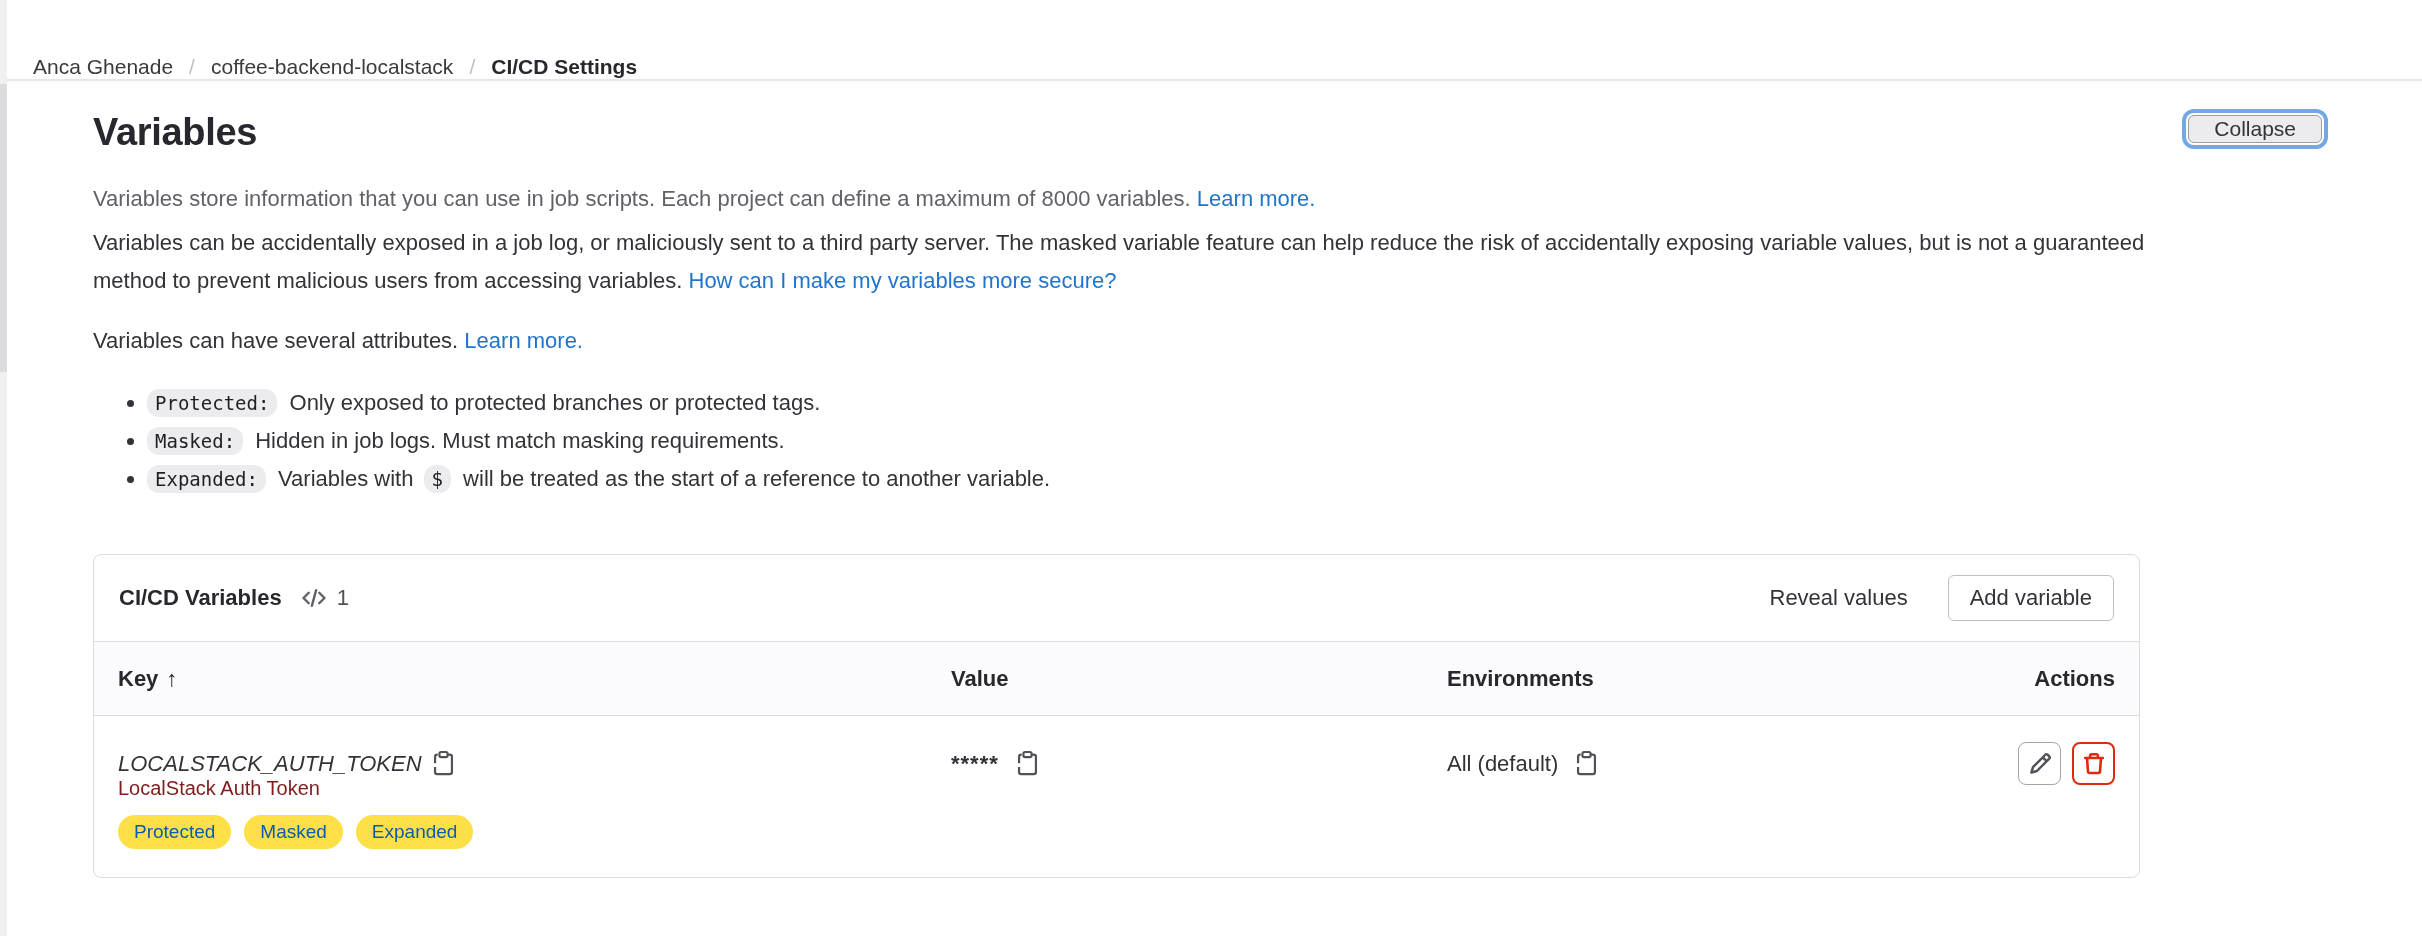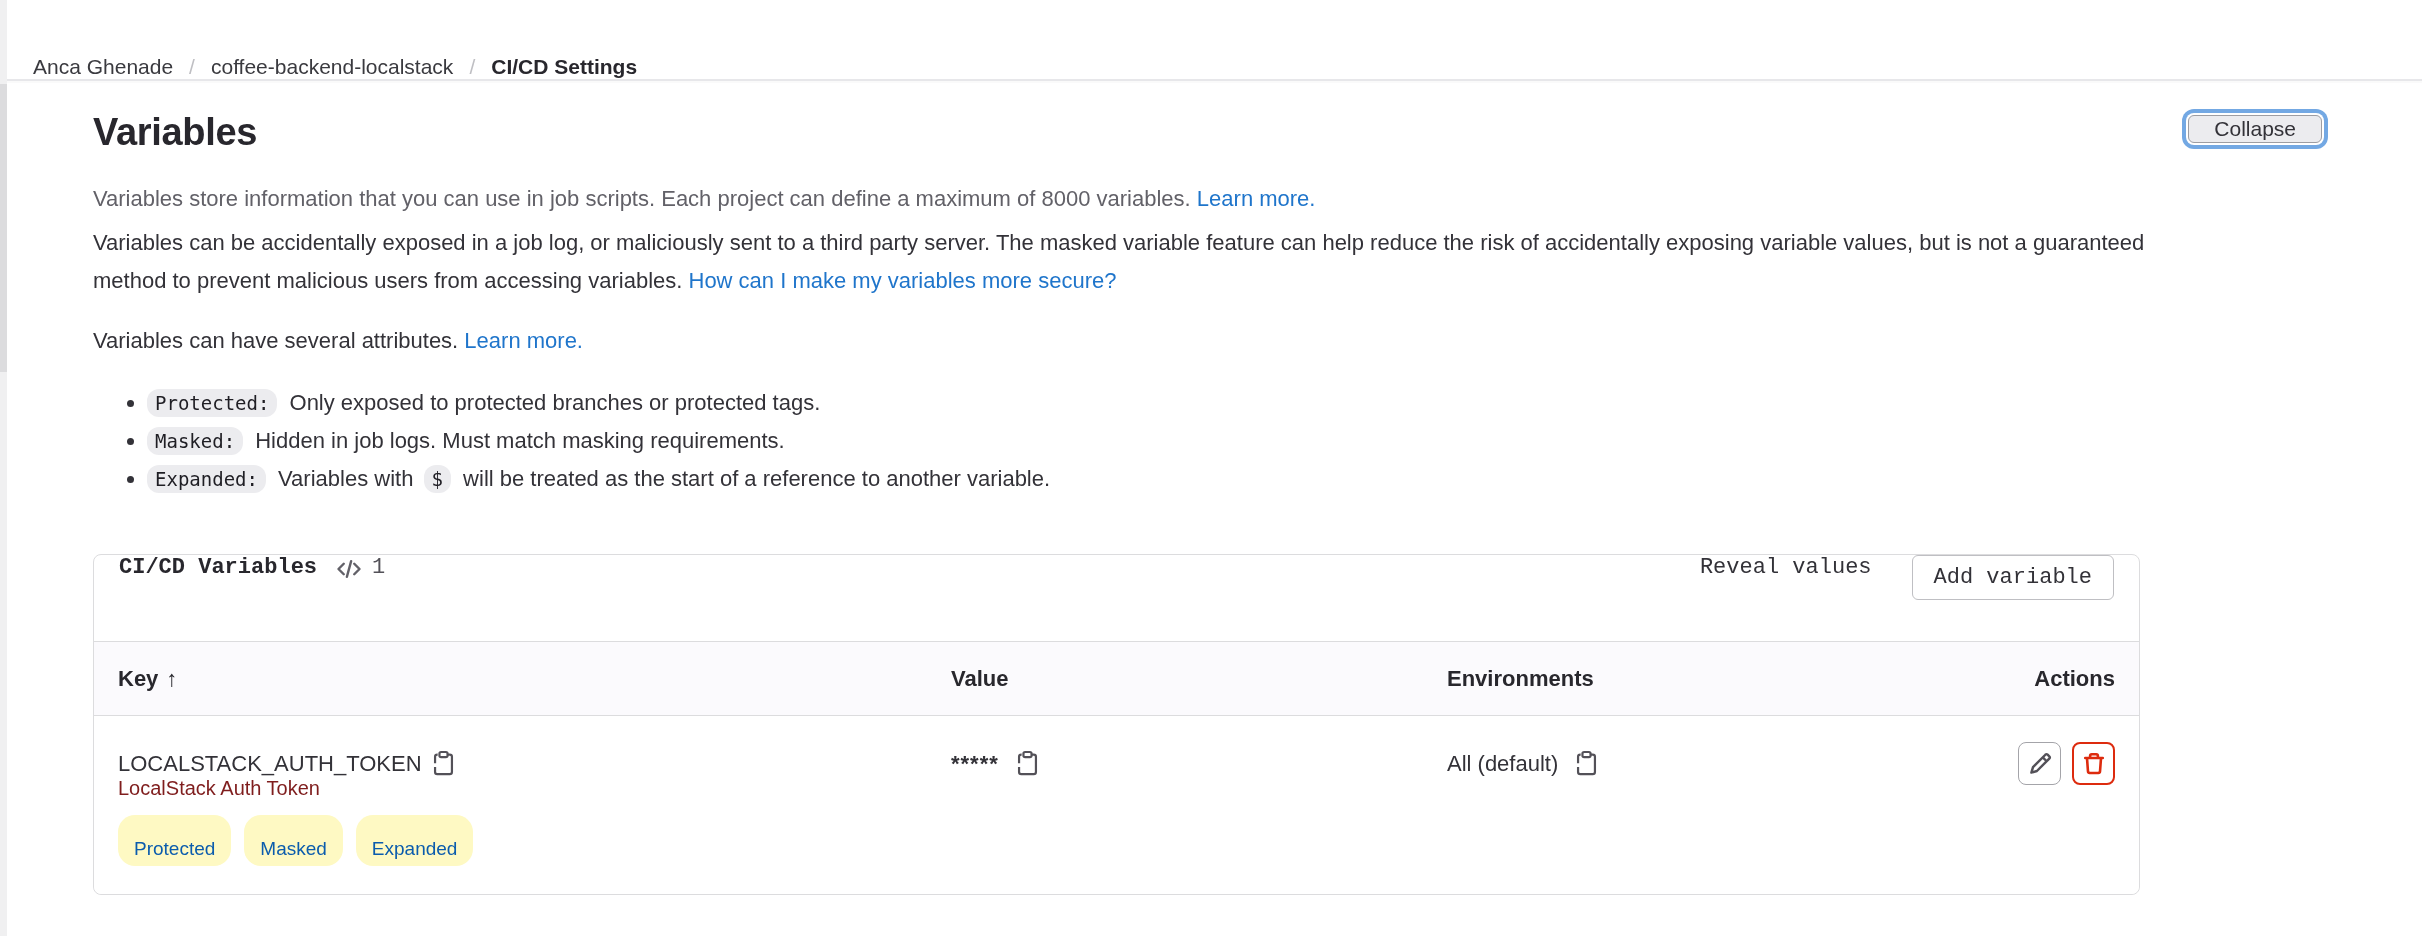--- a/index.html
+++ b/index.html
@@ -47,43 +47,43 @@
   .inline-code {
     font-family:"DejaVu Sans Mono", monospace;
     font-size:19px; background:#ececef; color:#1f1e24;
     padding:3px 8px; border-radius:12px;
   }
   .attr-list li .inline-code { margin-right:6px; }
   .code-dollar { margin-left:4px; margin-right:4px; }
 
   
   .card { margin-top:56px; width:2047px; border:1px solid #dcdcde; border-radius:8px; background:#fff; }
-  .card-head { display:flex; align-items:flex-start; height:86px; padding:0 25px;font-family:Liberation Mono, monospace; }
+  .card-head { display:flex; align-items:center; height:86px; padding:0 25px; }
   .card-title { font-size:22px; font-weight:700; color:#28272d; }
   .code-icon { margin-left:18px; color:#626168; display:flex; }
   .var-count { margin-left:9px; font-size:22px; color:#535158; }
   .spacer { flex:1; }
   .reveal-btn { background:none; border:none; font-size:22px; color:#333238; margin-right:40px; padding:0; }
   .add-btn { font-size:22px; color:#333238; background:#fff; border:1px solid #bfbfc3; border-radius:6px; padding:9px 21px; }
 
   .grid-cols { display:grid; grid-template-columns:833px 496px 1fr auto; padding-left:24px; padding-right:24px; }
   .thead {
     height:75px; align-items:center;
     background:#fbfafd; border-top:1px solid #dcdcde; border-bottom:1px solid #dcdcde;
     font-size:22px; font-weight:700; color:#28272d;
   }
   .th-key { display:flex; align-items:center; gap:8px; cursor:pointer; }
   .sort-arrow { font-weight:700; font-size:22px; }
   .th-actions { justify-self:end; }
 
   .trow { padding-top:26px; padding-bottom:28px; background:#fff; border-radius:0 0 8px 8px; }
-  .key-line { display:flex; align-items:center; gap:8px; margin-top:8px; font-size:22px; color:#333238; }
+  .key-line { display:flex; align-items:center; gap:8px; margin-top:8px; font-size:22px; color:#333238;font-style:italic; }
   .key-desc { font-size:20px; color:#7f1d1d; }
   .badges { margin-top:15px; display:flex; gap:13px; }
-  .badge { background:#fef9c3; color:#0b5cad; font-size:19px; line-height:19px; padding:24px 16px 8px; border-radius:17px; }
+  .badge { background:#fde047; color:#0b5cad; font-size:19px; line-height:19px; padding:7px 16px 8px; border-radius:17px; }
 
   .value-cell, .env-cell { display:flex; align-items:center; gap:15px; align-self:start; margin-top:8px; font-size:22px; color:#333238; }
   .masked-value { font-weight:700; letter-spacing:1px; }
 
   .copy-btn { background:none; border:none; padding:0; color:#535158; display:inline-flex; align-items:center; }
 
   .actions-cell { justify-self:end; align-self:start; display:flex; gap:11px; }
   .icon-btn { width:43px; height:43px; display:flex; align-items:center; justify-content:center; border-radius:8px; background:#fff; }
   .edit-btn { border:1px solid #a4a4a9; color:#535158; }
   .delete-btn { border:2px solid #dd2b0e; color:#dd2b0e; }

